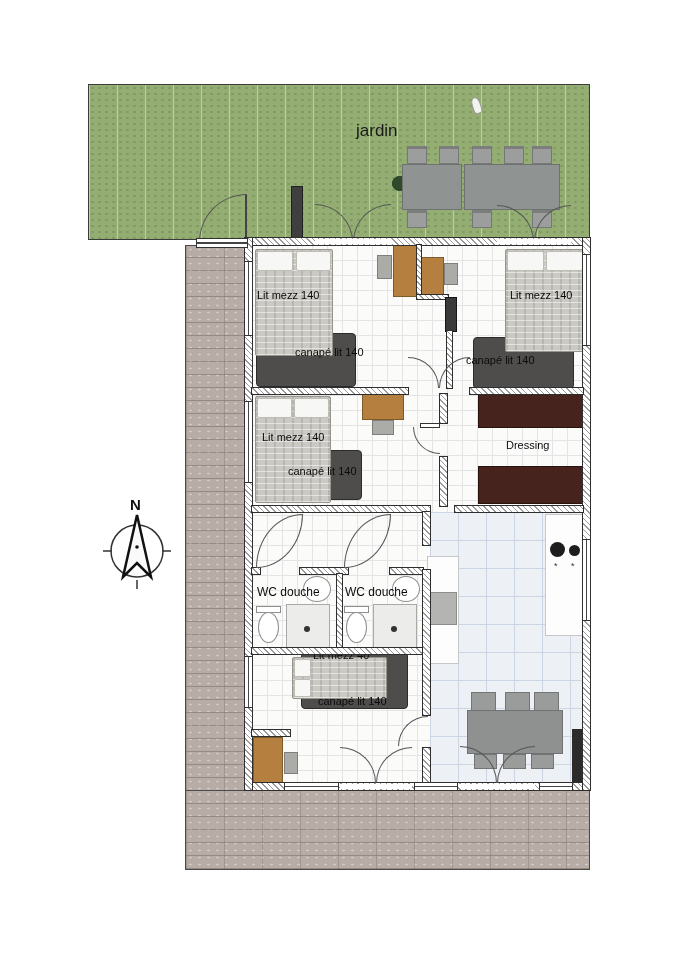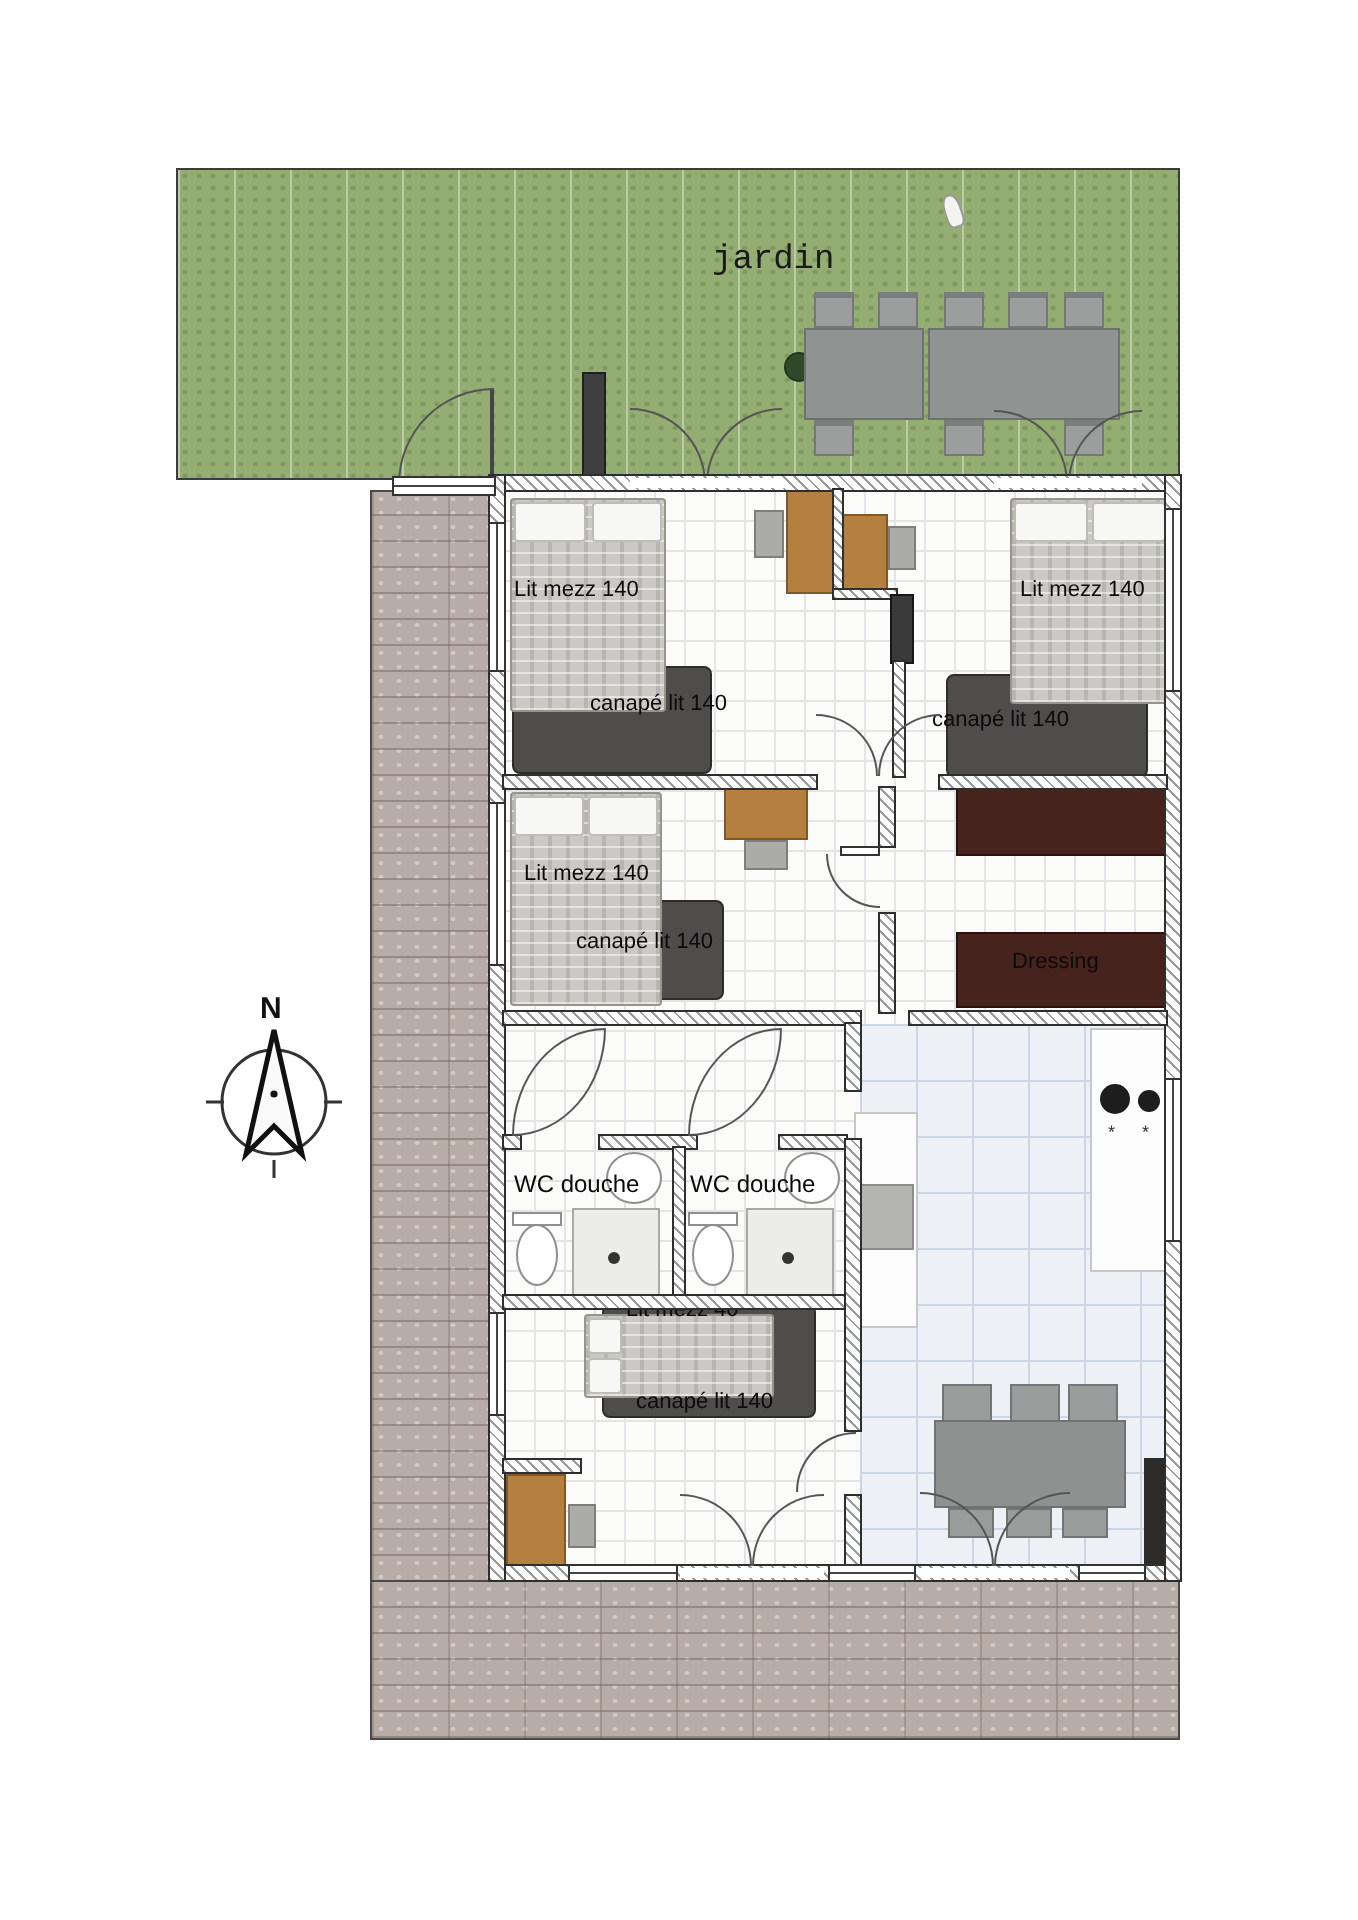--- a/index.html
+++ b/index.html
@@ -99,21 +99,21 @@
   <div class="abs gtable" style="left:402px;top:164px;width:60px;height:46px;"></div>
   <div class="abs gtable" style="left:464px;top:164px;width:96px;height:46px;"></div>
 
   <div class="abs leaf-line" style="left:245px;top:194px;width:2px;height:48px;"></div>
   <div class="abs arc arc-tl" style="left:199px;top:194px;width:48px;height:48px;"></div>
   <div class="abs arc arc-tr" style="left:315px;top:204px;width:38px;height:38px;"></div>
   <div class="abs arc arc-tl" style="left:353px;top:204px;width:38px;height:38px;"></div>
   <div class="abs arc arc-tr" style="left:497px;top:205px;width:37px;height:37px;"></div>
   <div class="abs arc arc-tl" style="left:534px;top:205px;width:37px;height:37px;"></div>
 
-  <div class="abs lbl lbl-garden" style="left:356px;top:122px;font-family:Liberation Mono, monospace;">jardin</div>
+  <div class="abs lbl lbl-garden" style="left:356px;top:122px;">jardin</div>
 
   <div class="abs paver" style="left:185px;top:245px;width:60px;height:625px;"></div>
   <div class="abs paver" style="left:185px;top:790px;width:405px;height:80px;"></div>
 
   <div class="abs tile-fine" style="left:252px;top:245px;width:331px;height:538px;"></div>
   <div class="abs tile-big" style="left:430px;top:512px;width:153px;height:271px;"></div>
 
   <div class="abs sofa" style="left:256px;top:333px;width:100px;height:54px;"></div>
   <div class="abs bed" style="left:255px;top:249px;width:78px;height:107px;"></div>
   <div class="abs pillow" style="left:257px;top:251px;width:36px;height:20px;"></div>
@@ -137,21 +137,21 @@
   <div class="abs bed" style="left:255px;top:396px;width:76px;height:107px;"></div>
   <div class="abs pillow" style="left:257px;top:398px;width:35px;height:20px;"></div>
   <div class="abs pillow" style="left:294px;top:398px;width:35px;height:20px;"></div>
   <div class="abs desk" style="left:362px;top:392px;width:42px;height:28px;"></div>
   <div class="abs chair" style="left:372px;top:420px;width:22px;height:15px;"></div>
   <div class="abs lbl" style="left:262px;top:432px;">Lit mezz 140</div>
   <div class="abs lbl" style="left:288px;top:466px;">canapé lit 140</div>
 
   <div class="abs wardrobe" style="left:478px;top:393px;width:108px;height:35px;"></div>
   <div class="abs wardrobe" style="left:478px;top:466px;width:108px;height:38px;"></div>
-  <div class="abs lbl" style="left:506px;top:440px;margin-top:36px;">Dressing</div>
+  <div class="abs lbl" style="left:506px;top:440px;">Dressing</div>
 
   <div class="abs counter" style="left:545px;top:514px;width:38px;height:122px;"></div>
   <div class="abs burner" style="left:550px;top:542px;width:15px;height:15px;"></div>
   <div class="abs burner" style="left:569px;top:545px;width:11px;height:11px;"></div>
   <div class="abs glyph" style="left:554px;top:562px;">*</div>
   <div class="abs glyph" style="left:571px;top:562px;">*</div>
   <div class="abs counter" style="left:427px;top:556px;width:32px;height:108px;"></div>
   <div class="abs appliance" style="left:429px;top:592px;width:28px;height:33px;"></div>
 
   <div class="abs fixture oval" style="left:303px;top:576px;width:28px;height:26px;"></div>

